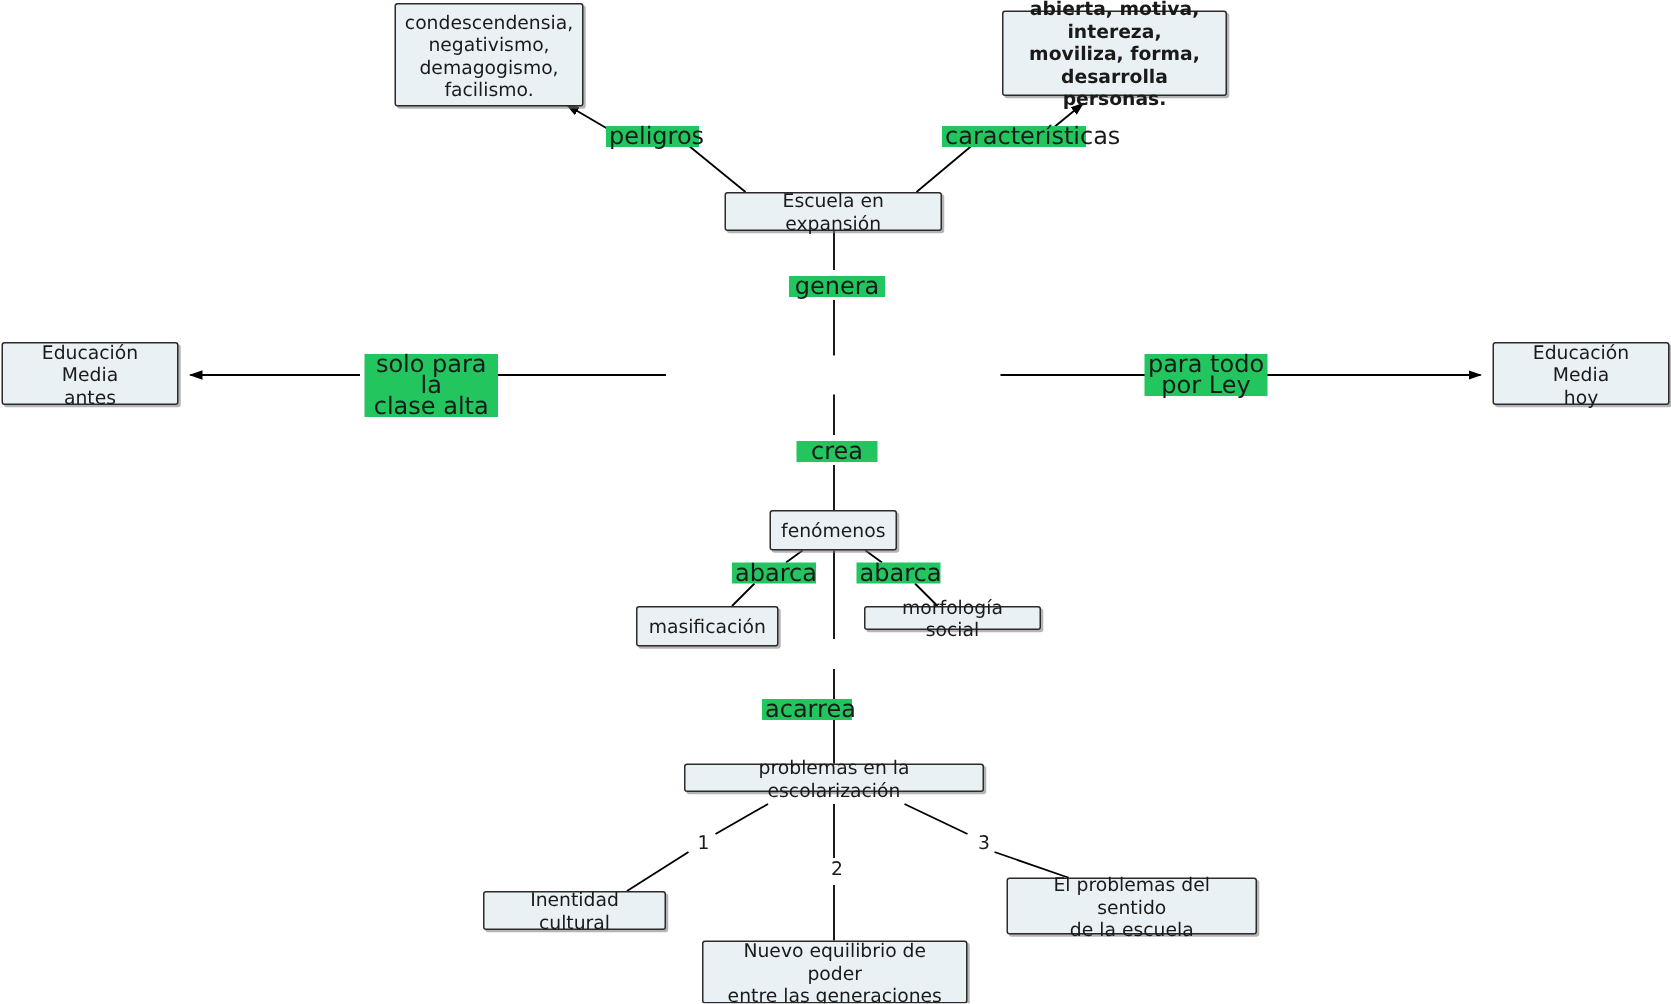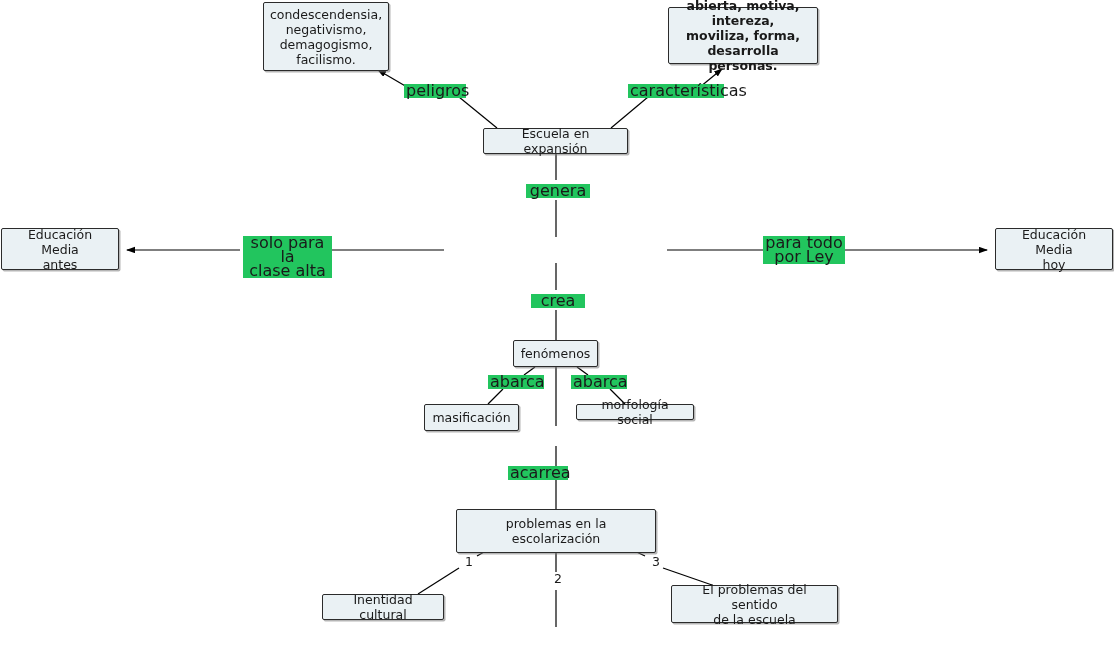--- a/index.html
+++ b/index.html
@@ -128,24 +128,26 @@
 
   <div class="node" style="left:995px; top:228px; width:118px; height:42px;">Educación Media
 hoy</div>
 
   <div class="node" style="left:513px; top:340px; width:85px; height:27px;">fenómenos</div>
 
   <div class="node" style="left:424px; top:404px; width:95px; height:27px;">masificación</div>
 
   <div class="node" style="left:576px; top:404px; width:118px; height:16px;">morfología social</div>
 
-  <div class="node" style="left:456px; top:509px; width:200px; height:44px;">problemas en la escolarización</div>
+  <div class="node" style="left:456px; top:509px; width:200px; height:19px;">problemas en la escolarización</div>
 
   <div class="node" style="left:322px; top:594px; width:122px; height:26px;">Inentidad cultural</div>
 
+  <div class="node" style="left:468px; top:627px; width:177px; height:42px;">Nuevo equilibrio de poder
+entre las generaciones</div>
 
   <div class="node" style="left:671px; top:585px; width:167px; height:38px;">El problemas del sentido
 de la escuela</div>
 
   <div class="edge-label" style="left:404px; top:84px; width:58px;">peligros</div>
 
   <div class="edge-label" style="left:628px; top:84px; width:92px;">características</div>
 
   <div class="edge-label" style="left:526px; top:184px; width:60px;">genera</div>
 

